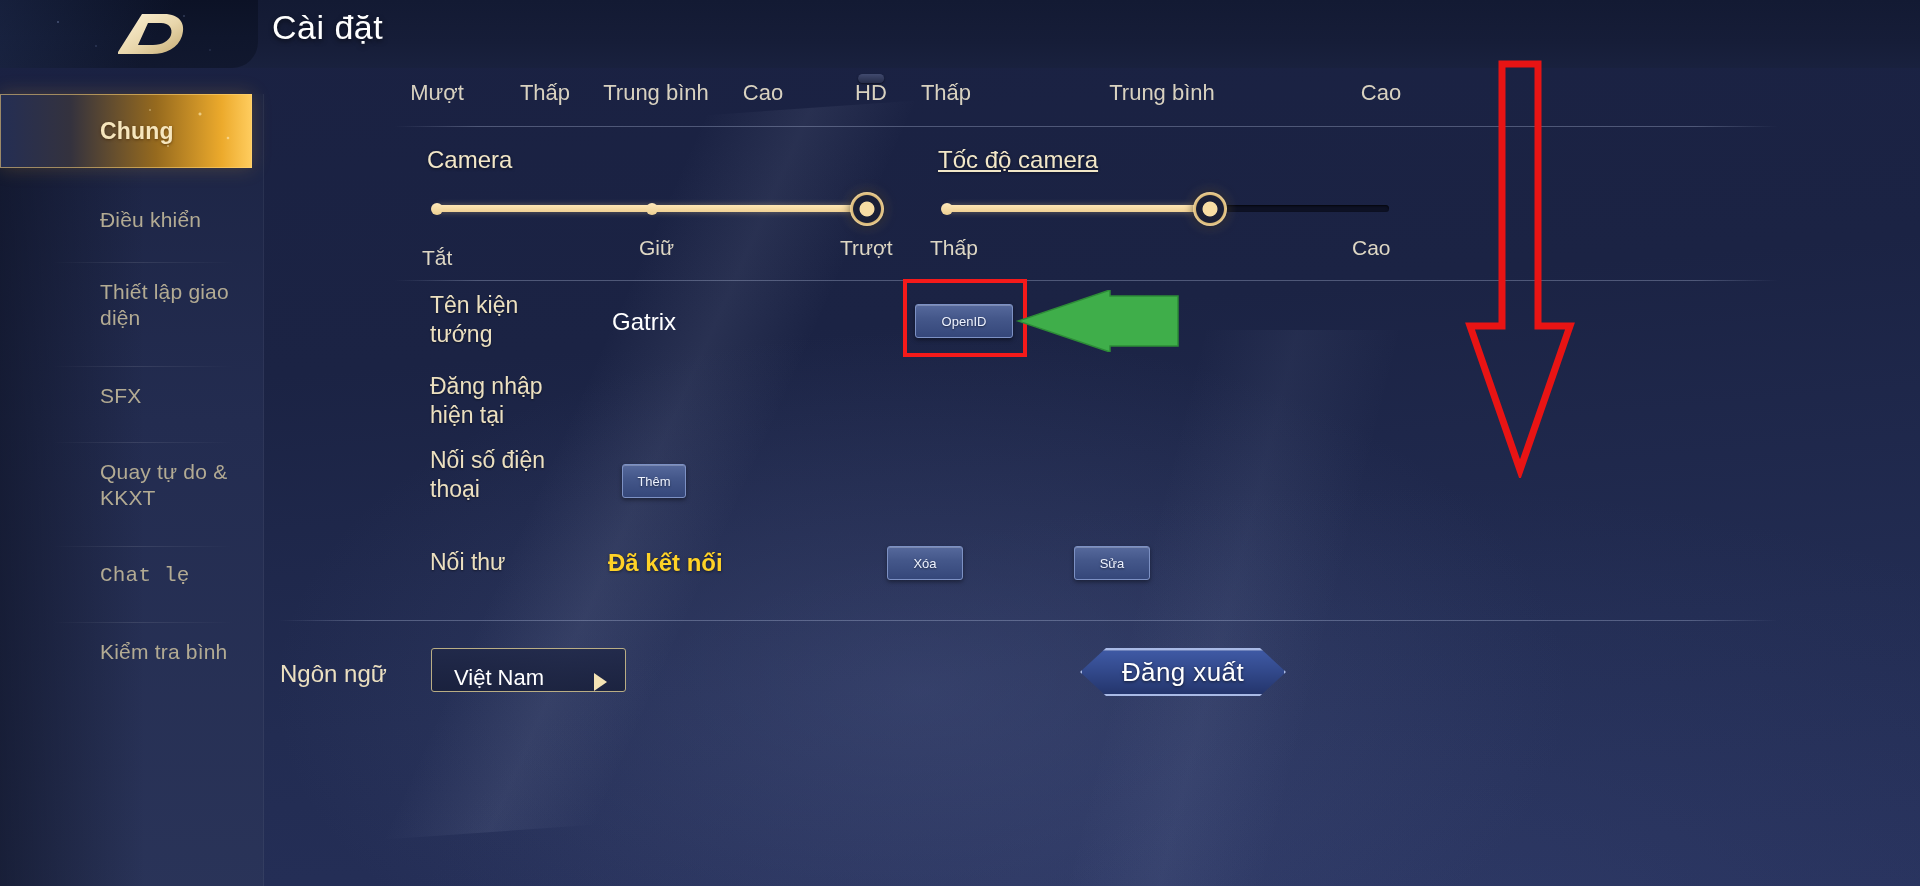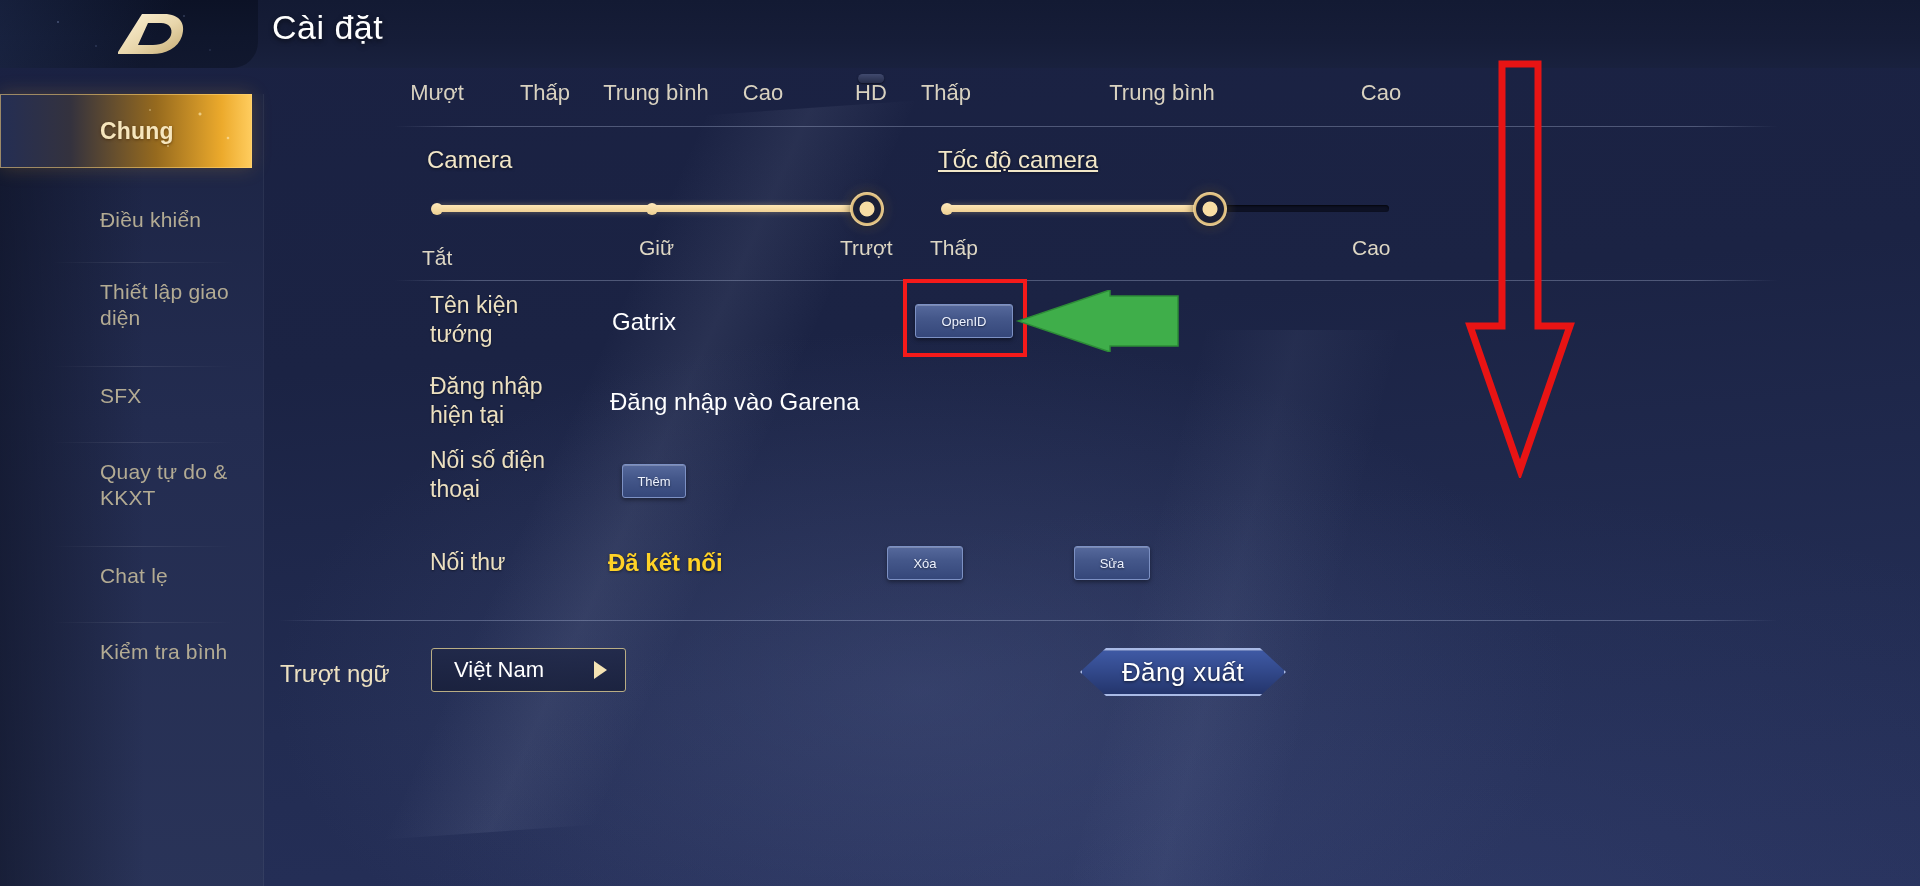--- a/index.html
+++ b/index.html
@@ -178,21 +178,21 @@
     border-radius:3px;
     box-shadow:inset 0 1px 0 rgba(255,255,255,.22), 0 2px 4px rgba(0,0,0,.4);
     text-shadow:0 1px 2px rgba(0,0,0,.5);
     cursor:pointer;
   }
 
   
   .lang-label { position:absolute; font-size:24px; color:#ece0c0; }
   .lang-box {
     position:absolute;
-    display:flex; align-items:center; justify-content:space-between;
+    display:flex; align-items:flex-end; justify-content:space-between;
     padding:0 18px 0 22px;
     background:linear-gradient(180deg, rgba(32,40,72,.85) 0%, rgba(24,31,58,.85) 100%);
     border:1px solid #b9ad84;
     border-radius:3px;
     font-size:22px; color:#ffffff;
     cursor:pointer;
   }
   .chev {
     width:0;height:0;
     border-left:13px solid #f4e3b4;
@@ -263,21 +263,21 @@
       <div class="sep"></div>
       <span>SFX</span>
     </div>
 
     <div class="side-item" style="top:348px;height:86px;">
       <div class="sep"></div>
       <span>Quay tự do &amp;
 KKXT</span>
     </div>
 
-    <div class="side-item" style="top:452px;height:60px;">
+    <div class="side-item" style="top:452px;height:60px;font-family:Liberation Mono, monospace;">
       <div class="sep"></div>
       <span>Chat lẹ</span>
     </div>
 
     <div class="side-item" style="top:528px;height:60px;">
       <div class="sep"></div>
       <span>Kiểm tra bình</span>
     </div>
   </div>
 
@@ -327,34 +327,33 @@
 
     <div class="hr" style="left:142px; right:142px; top:212px;"></div>
 
     <div class="row-label" style="left:178px; top:223px;">Tên kiện
 tướng</div>
     <div class="row-value" style="left:360px; top:240px;">Gatrix</div>
     <div class="gbtn" style="left:663px; top:236px; width:98px; height:34px;">OpenID</div>
 
     <div class="row-label" style="left:178px; top:304px;">Đăng nhập
 hiện tại</div>
-    <div class="row-value" style="left:358px; top:320px;">Đăng nhập vào Garena</div>
 
     <div class="row-label" style="left:178px; top:378px;">Nối số điện
 thoại</div>
     <div class="gbtn" style="left:370px; top:396px; width:64px; height:34px;">Thêm</div>
 
     <div class="row-label" style="left:178px; top:480px;">Nối thư</div>
     <div class="row-value gold" style="left:356px; top:481px;">Đã kết nối</div>
     <div class="gbtn" style="left:635px; top:478px; width:76px; height:34px;">Xóa</div>
     <div class="gbtn" style="left:822px; top:478px; width:76px; height:34px;">Sửa</div>
 
     <div class="hr" style="left:26px; right:142px; top:552px;"></div>
 
-    <div class="lang-label" style="left:28px; top:592px;">Trượt ngữ</div>
+    <div class="lang-label" style="left:28px; top:592px;">Ngôn ngữ</div>
     <div class="lang-box" style="left:179px; top:580px; width:195px; height:44px;">
       <span>Việt Nam</span>
       <span class="chev"></span>
     </div>
 
     <div class="logout" style="left:828px; top:580px; width:206px; height:48px;">Đăng xuất</div>
   </div>
 
   <div class="anno red-box" style="left:903px; top:279px; width:124px; height:78px;"></div>
 

